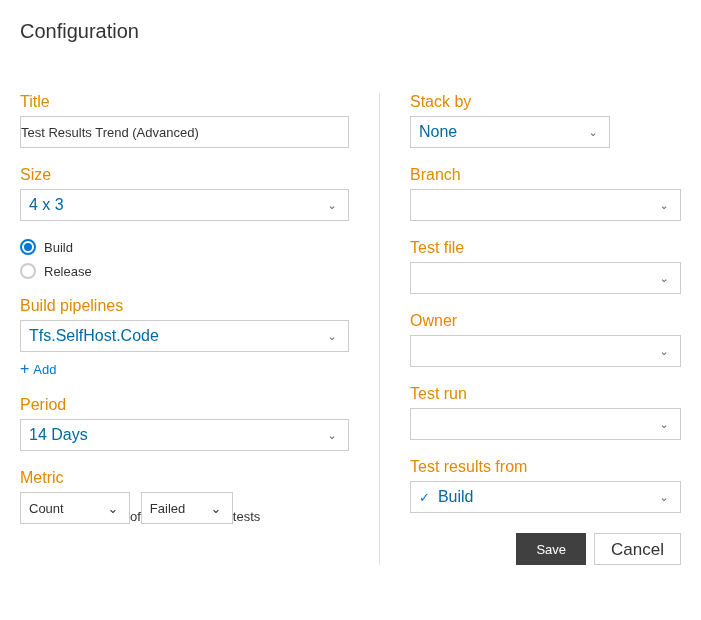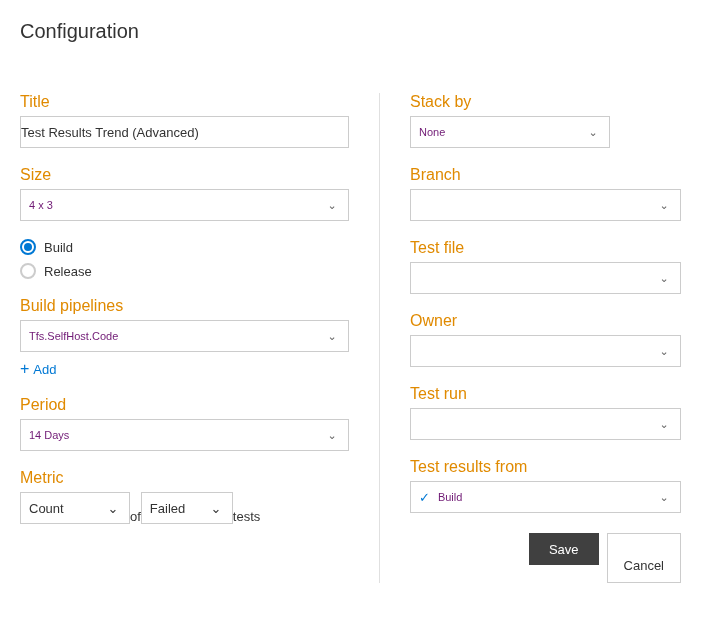--- a/index.html
+++ b/index.html
@@ -57,22 +57,22 @@
       height: 32px;
       background: #fff;
       cursor: pointer;
     }
     .select-wrapper.full-width {
       width: 100%;
     }
     .select-value {
       flex: 1;
       padding: 0 8px;
-      font-size: 11px;
-      color: #701a75;
+      font-size: 16px;
+      color: #0369a1;
       white-space: nowrap;
       overflow: hidden;
     }
     .select-arrow {
       width: 32px;
       display: flex;
       align-items: center;
       justify-content: center;
       color: #666;
       font-size: 11px;
@@ -164,24 +164,24 @@
       border: none;
       padding: 6px 20px;
       font-size: 13px;
       cursor: pointer;
       height: 32px;
     }
     .btn-cancel {
       background: #fff;
       color: #333;
       border: 1px solid #ccc;
-      padding: 24px 16px;
-      font-size: 13px;
-      cursor: pointer;
-      height: 24px;
+      padding: 6px 16px;
+      font-size: 17px;
+      cursor: pointer;
+      height: 32px;
     }
   </style>
 </head>
 <body>
 
 <h1 style="padding: 20px 20px 10px 20px;">Configuration</h1>
 
 <div class="container">
   <div class="left-panel">
 

